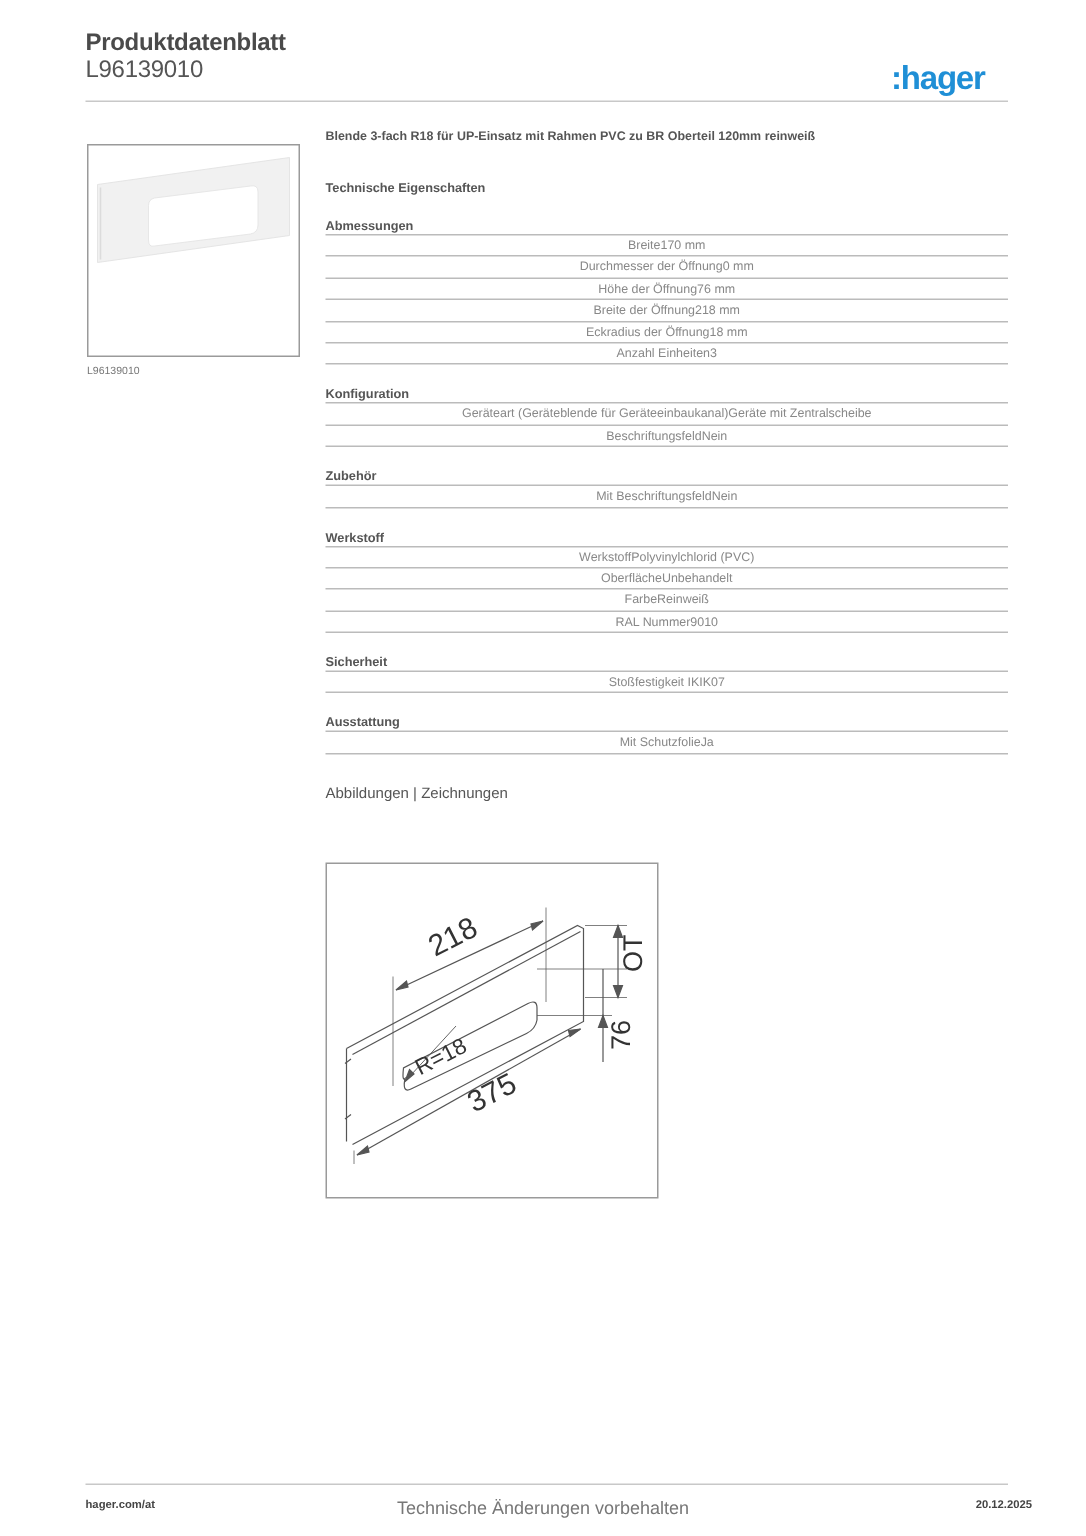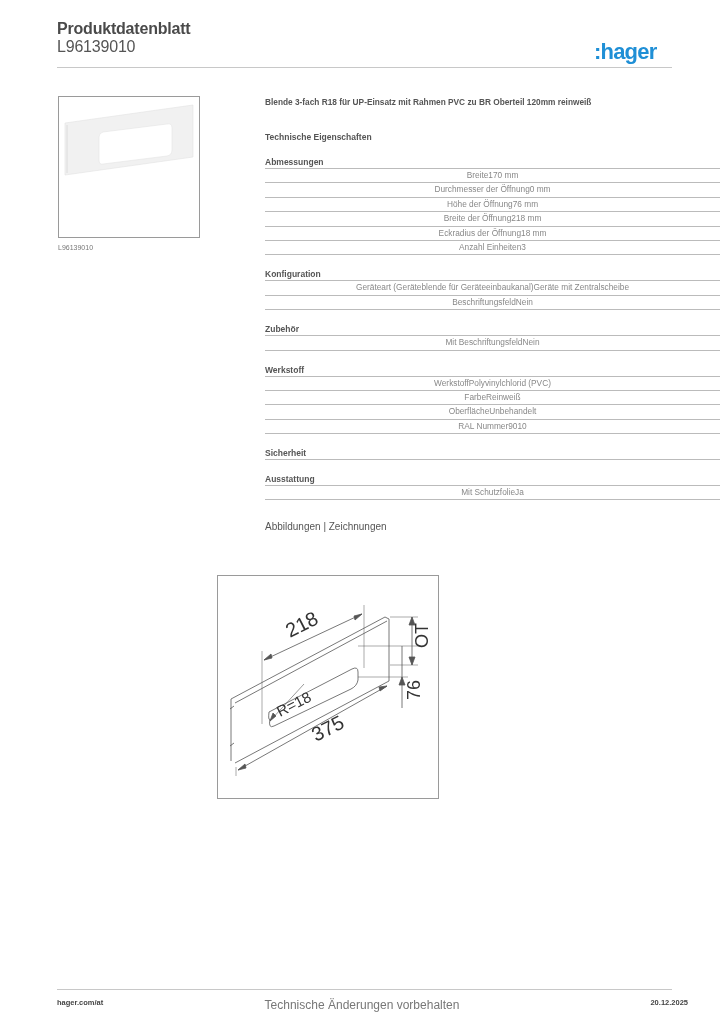--- a/index.html
+++ b/index.html
@@ -5,21 +5,21 @@
   html, body { margin:0; padding:0; background:#fff; }
   body { width:724px; height:1024px; position:relative; font-family:"Liberation Sans", sans-serif; color:#555; overflow:hidden; }
   .hdr-title { position:absolute; left:57px; top:20px; font-size:16px; font-weight:bold; color:#4a4a4a; letter-spacing:-0.2px; }
   .hdr-code { position:absolute; left:57px; top:38px; font-size:16px; color:#555; letter-spacing:-0.2px; }
   .logo { position:absolute; left:594px; top:39px; font-size:22px; font-weight:bold; color:#1f8fd6; letter-spacing:-0.8px; }
   .hdr-rule { position:absolute; left:57px; top:67px; width:615px; height:1px; background:#c8c8c8; }
 
   .thumb { position:absolute; left:58px; top:96px; width:142px; height:142px; border:1px solid #9a9a9a; box-sizing:border-box; background:#fff; }
   .thumb-cap { position:absolute; left:58px; top:244px; font-size:7px; color:#777; }
 
-  .main { position:absolute; left:217px; top:96px; width:455px;margin-left:48px; }
+  .main { position:absolute; left:217px; top:84px; width:455px; }
   .prod-title { font-size:8.3px; font-weight:bold; color:#555; height:12px; line-height:12px; }
   .sec-tech { margin-top:23px; font-size:8.5px; font-weight:bold; color:#555; height:12px; line-height:12px; }
   .group { margin-top:13px; }
   .group.first { margin-top:13px; }
   .group-h { font-size:8.5px; font-weight:bold; color:#555; height:12px; line-height:12px; border-bottom:1px solid #bbb; }
   .row { display:flex; justify-content:center; height:13.4px; line-height:13.4px; font-size:8.3px; color:#888; border-bottom:1px solid #bbb; }
   .row span { white-space:nowrap; }
   .fig-h { margin-top:21px; font-size:10px; font-weight:normal; color:#555; }
 
   .fig { position:absolute; left:217px; top:575px; width:222px; height:224px; border:1px solid #9a9a9a; box-sizing:border-box; background:#fff; }
@@ -98,35 +98,39 @@
       </div>
   </div>
 
   <div class="group">
     <div class="group-h">Werkstoff</div>
     <div class="row">
         <span>Werkstoff</span>
         <span>Polyvinylchlorid (PVC)</span>
       </div>
     <div class="row">
+        <span>Oberfläche</span>
+        <span>Unbehandelt</span>
+      </div>
+    <div class="row">
         <span>Farbe</span>
         <span>Reinweiß</span>
-      </div>
-    <div class="row">
-        <span>Oberfläche</span>
-        <span>Unbehandelt</span>
       </div>
     <div class="row">
         <span>RAL Nummer</span>
         <span>9010</span>
       </div>
   </div>
 
   <div class="group">
     <div class="group-h">Sicherheit</div>
+    <div class="row">
+        <span>Stoßfestigkeit IK</span>
+        <span>IK07</span>
+      </div>
   </div>
 
   <div class="group">
     <div class="group-h">Ausstattung</div>
     <div class="row">
         <span>Mit Schutzfolie</span>
         <span>Ja</span>
       </div>
   </div>
 

